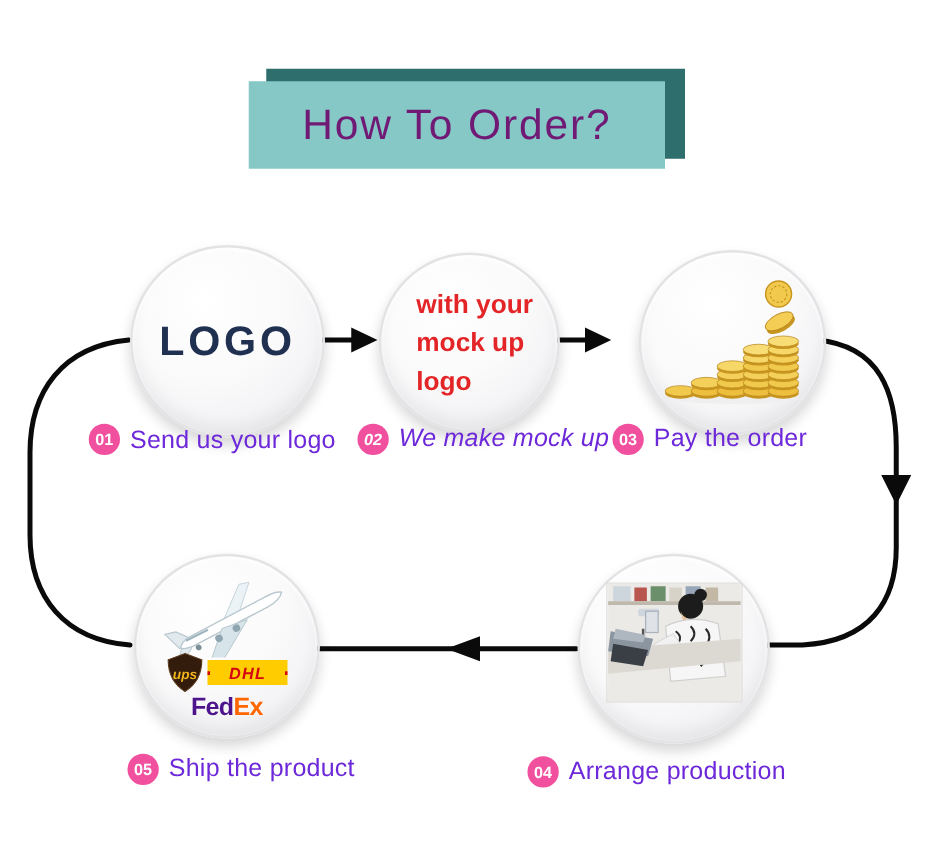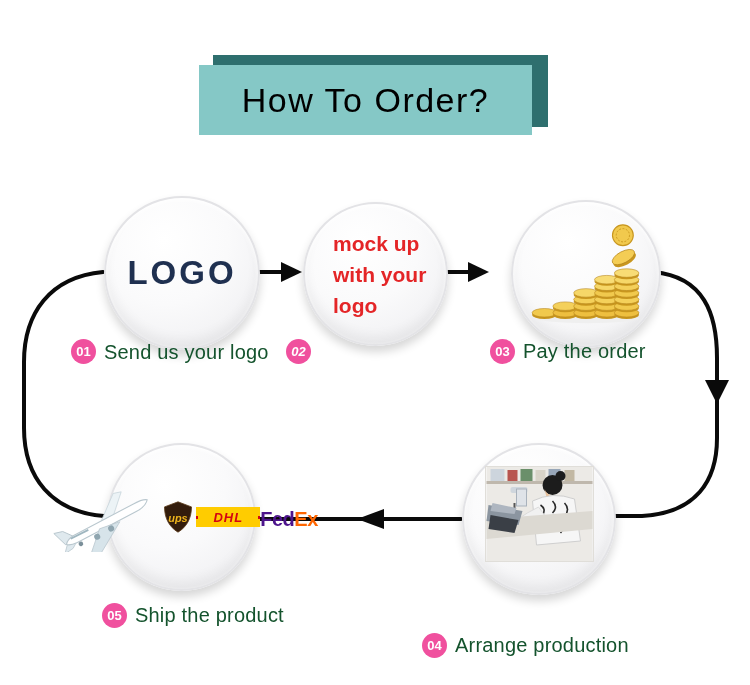--- a/index.html
+++ b/index.html
@@ -10,21 +10,21 @@
   
   .banner-shadow{
     position:absolute;left:213px;top:55px;width:335px;height:72px;
     background:#2e6f6e;
   }
   .banner{
     position:absolute;left:199px;top:65px;width:333px;height:70px;
     background:#85c8c6;display:flex;align-items:center;justify-content:center;
   }
   .banner-title{
-    color:#000000;font-size:34px;letter-spacing:1.5px;font-weight:400;
+    color:#701a75;font-size:34px;letter-spacing:1.5px;font-weight:400;
   }
   
   .connectors{position:absolute;left:0;top:0;width:750px;height:685px;pointer-events:none;}
   
   .circle{
     position:absolute;border-radius:50%;
     background:radial-gradient(circle at 38% 28%, #ffffff 0%, #fafafb 45%, #ececef 100%);
     border:2px solid #e3e3e6;
     box-shadow:0 6px 10px rgba(0,0,0,.16), inset 0 2px 4px #ffffff, inset 0 -8px 12px rgba(0,0,0,.05);
     display:flex;align-items:center;justify-content:center;
@@ -33,44 +33,44 @@
   .c2{left:303px;top:202px;width:141px;height:140px;}
   .c3{left:511px;top:200px;width:146px;height:144px;}
   .c4{left:462px;top:443px;width:150px;height:148px;}
   .c5{left:107px;top:443px;width:145px;height:144px;}
   .logo-text{color:#1f3050;font-size:33px;font-weight:700;letter-spacing:3px;}
   .mockup-text{width:100%;padding-left:28px;box-sizing:border-box;text-align:left;}
   .mockup-text div{color:#e42527;font-size:21px;font-weight:700;line-height:31px;}
   
   .photo{width:107px;height:94px;border:1px solid #e0ded9;margin-top:-10px;}
   
-  .ship-stack{display:flex;flex-direction:row;align-items:center;margin-top:4px;}
+  .ship-stack{display:flex;flex-direction:column;align-items:center;margin-top:4px;}
   .carrier-row{display:flex;align-items:center;gap:3px;margin-top:-4px;}
   .dhl{
     width:64px;height:20px;background:#ffcc00;display:flex;align-items:center;justify-content:center;gap:15px;
   }
   .dhl-text{color:#d40511;font-size:13px;font-weight:700;font-style:italic;letter-spacing:1px;}
   .dhl-dash{width:7px;height:3px;background:#d40511;}
   .fedex{font-size:20px;font-weight:700;letter-spacing:-0.5px;margin-top:1px;}
   .fedex .fed{color:#4d148c;}
   .fedex .ex{color:#ff6600;margin-top:48px;}
   
   .caption{
     position:absolute;display:flex;align-items:center;gap:8px;
   }
   .badge{
     width:25px;height:25px;border-radius:50%;background:#f0509e;color:#ffffff;
     display:flex;align-items:center;justify-content:center;
     font-size:13px;font-weight:700;flex:0 0 auto;
   }
-  .caption-label{font-size:20px;color:#14532d;letter-spacing:0.2px;white-space:nowrap;}
+  .caption-label{font-size:20px;color:#6d28d9;letter-spacing:0.2px;white-space:nowrap;}
   .cap1{left:71px;top:339px;align-items:flex-end;}
   .cap2{left:286px;top:339px;font-style:italic;}
   .cap3{left:490px;top:339px;}
-  .cap4{left:422px;top:633px;}
+  .cap4{left:422px;top:605px;}
   .cap5{left:80px;top:603px;margin-left:22px;}
 </style>
 </head>
 <body>
 
 <div class="stage">
 
   <div class="banner-shadow"></div>
   <div class="banner">
     <span class="banner-title">How To Order?</span>
@@ -102,22 +102,22 @@
       <path d="M 103 272 C 50 277 24 313 24 362 L 24 428 C 24 478 52 512 104 516"></path>
     </g>
   </svg>
 
   <div class="circle c1">
     <span class="logo-text">LOGO</span>
   </div>
 
   <div class="circle c2">
     <div class="mockup-text">
+      <div>with your</div>
       <div>mock up</div>
-      <div>with your</div>
       <div>logo</div>
     </div>
   </div>
 
   <div class="circle c3">
     <svg width="118" height="104" viewBox="0 0 120 110">
       <ellipse cx="62" cy="102" rx="54" ry="5" fill="#efefef"></ellipse>
 
       <g>
         <ellipse cx="16" cy="98" rx="13" ry="4.5" fill="#c8961e"></ellipse>
@@ -248,20 +248,21 @@
       </div>
     </div>
   </div>
 
   <div class="caption cap1">
     <span class="badge">01</span>
     <span class="caption-label">Send us your logo</span>
   </div>
   <div class="caption cap2">
     <span class="badge">02</span>
+    <span class="caption-label">We make mock up</span>
   </div>
   <div class="caption cap3">
     <span class="badge">03</span>
     <span class="caption-label">Pay the order</span>
   </div>
   <div class="caption cap4">
     <span class="badge">04</span>
     <span class="caption-label">Arrange production</span>
   </div>
   <div class="caption cap5">

